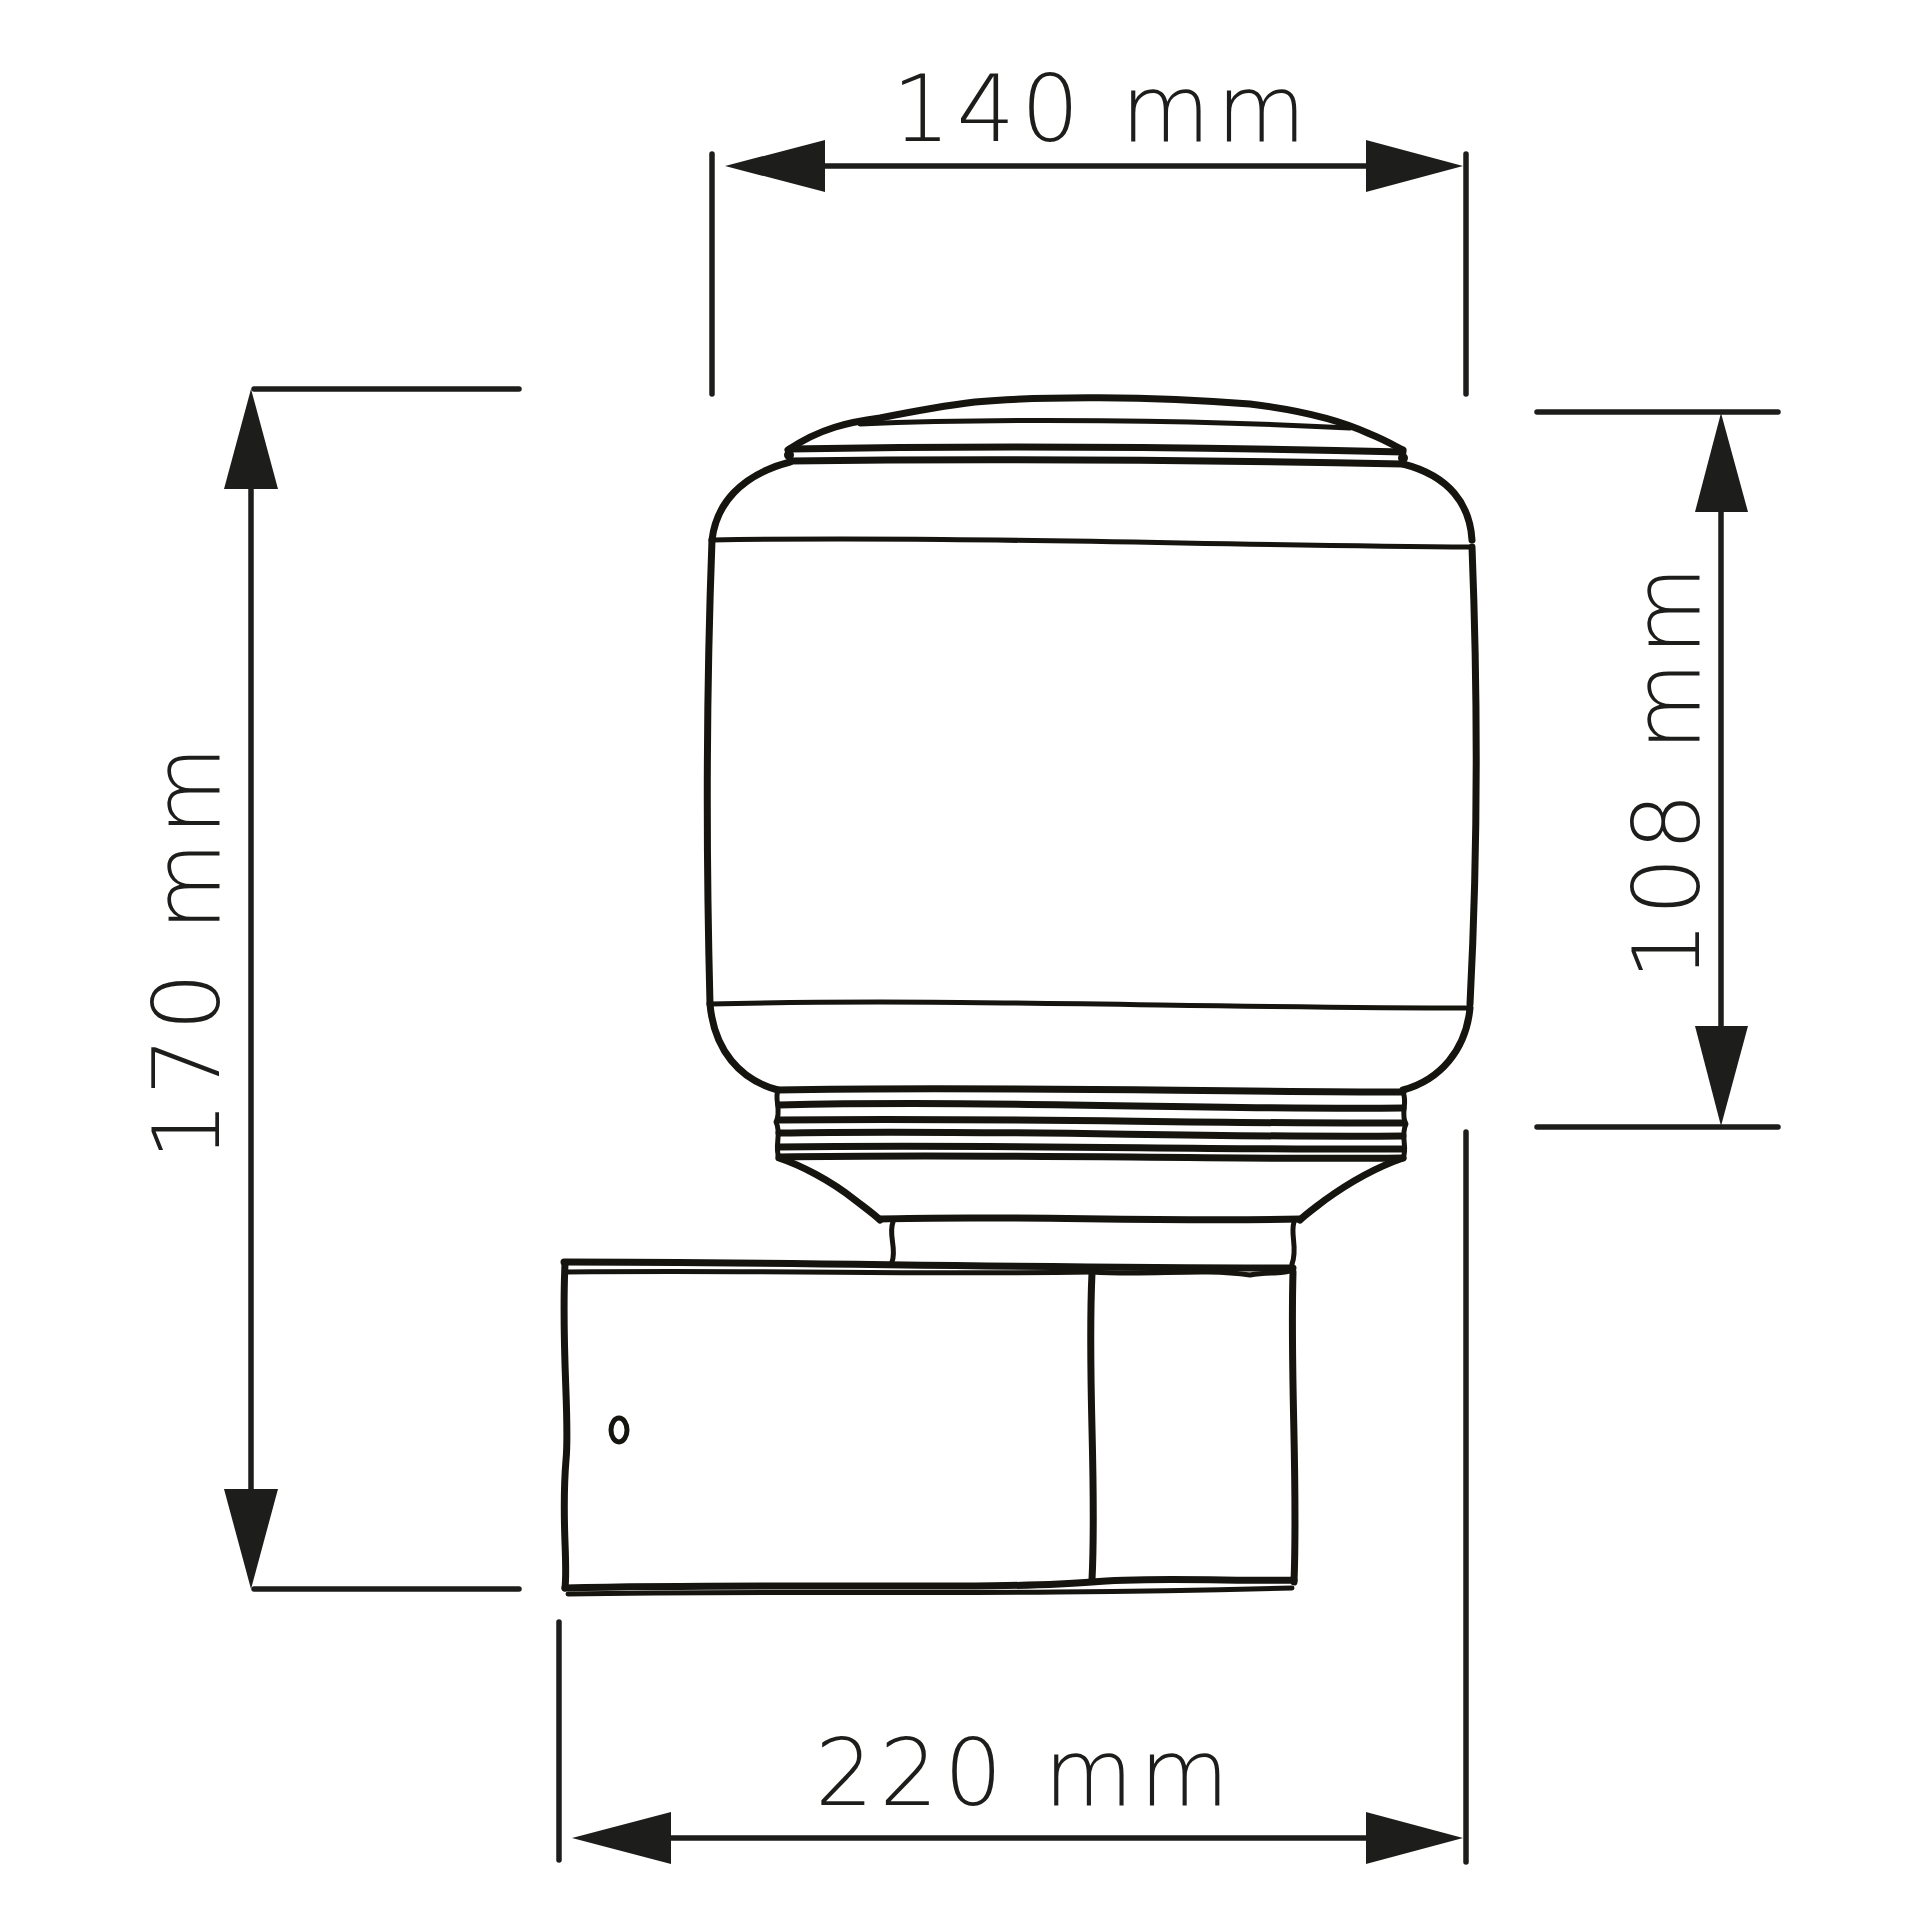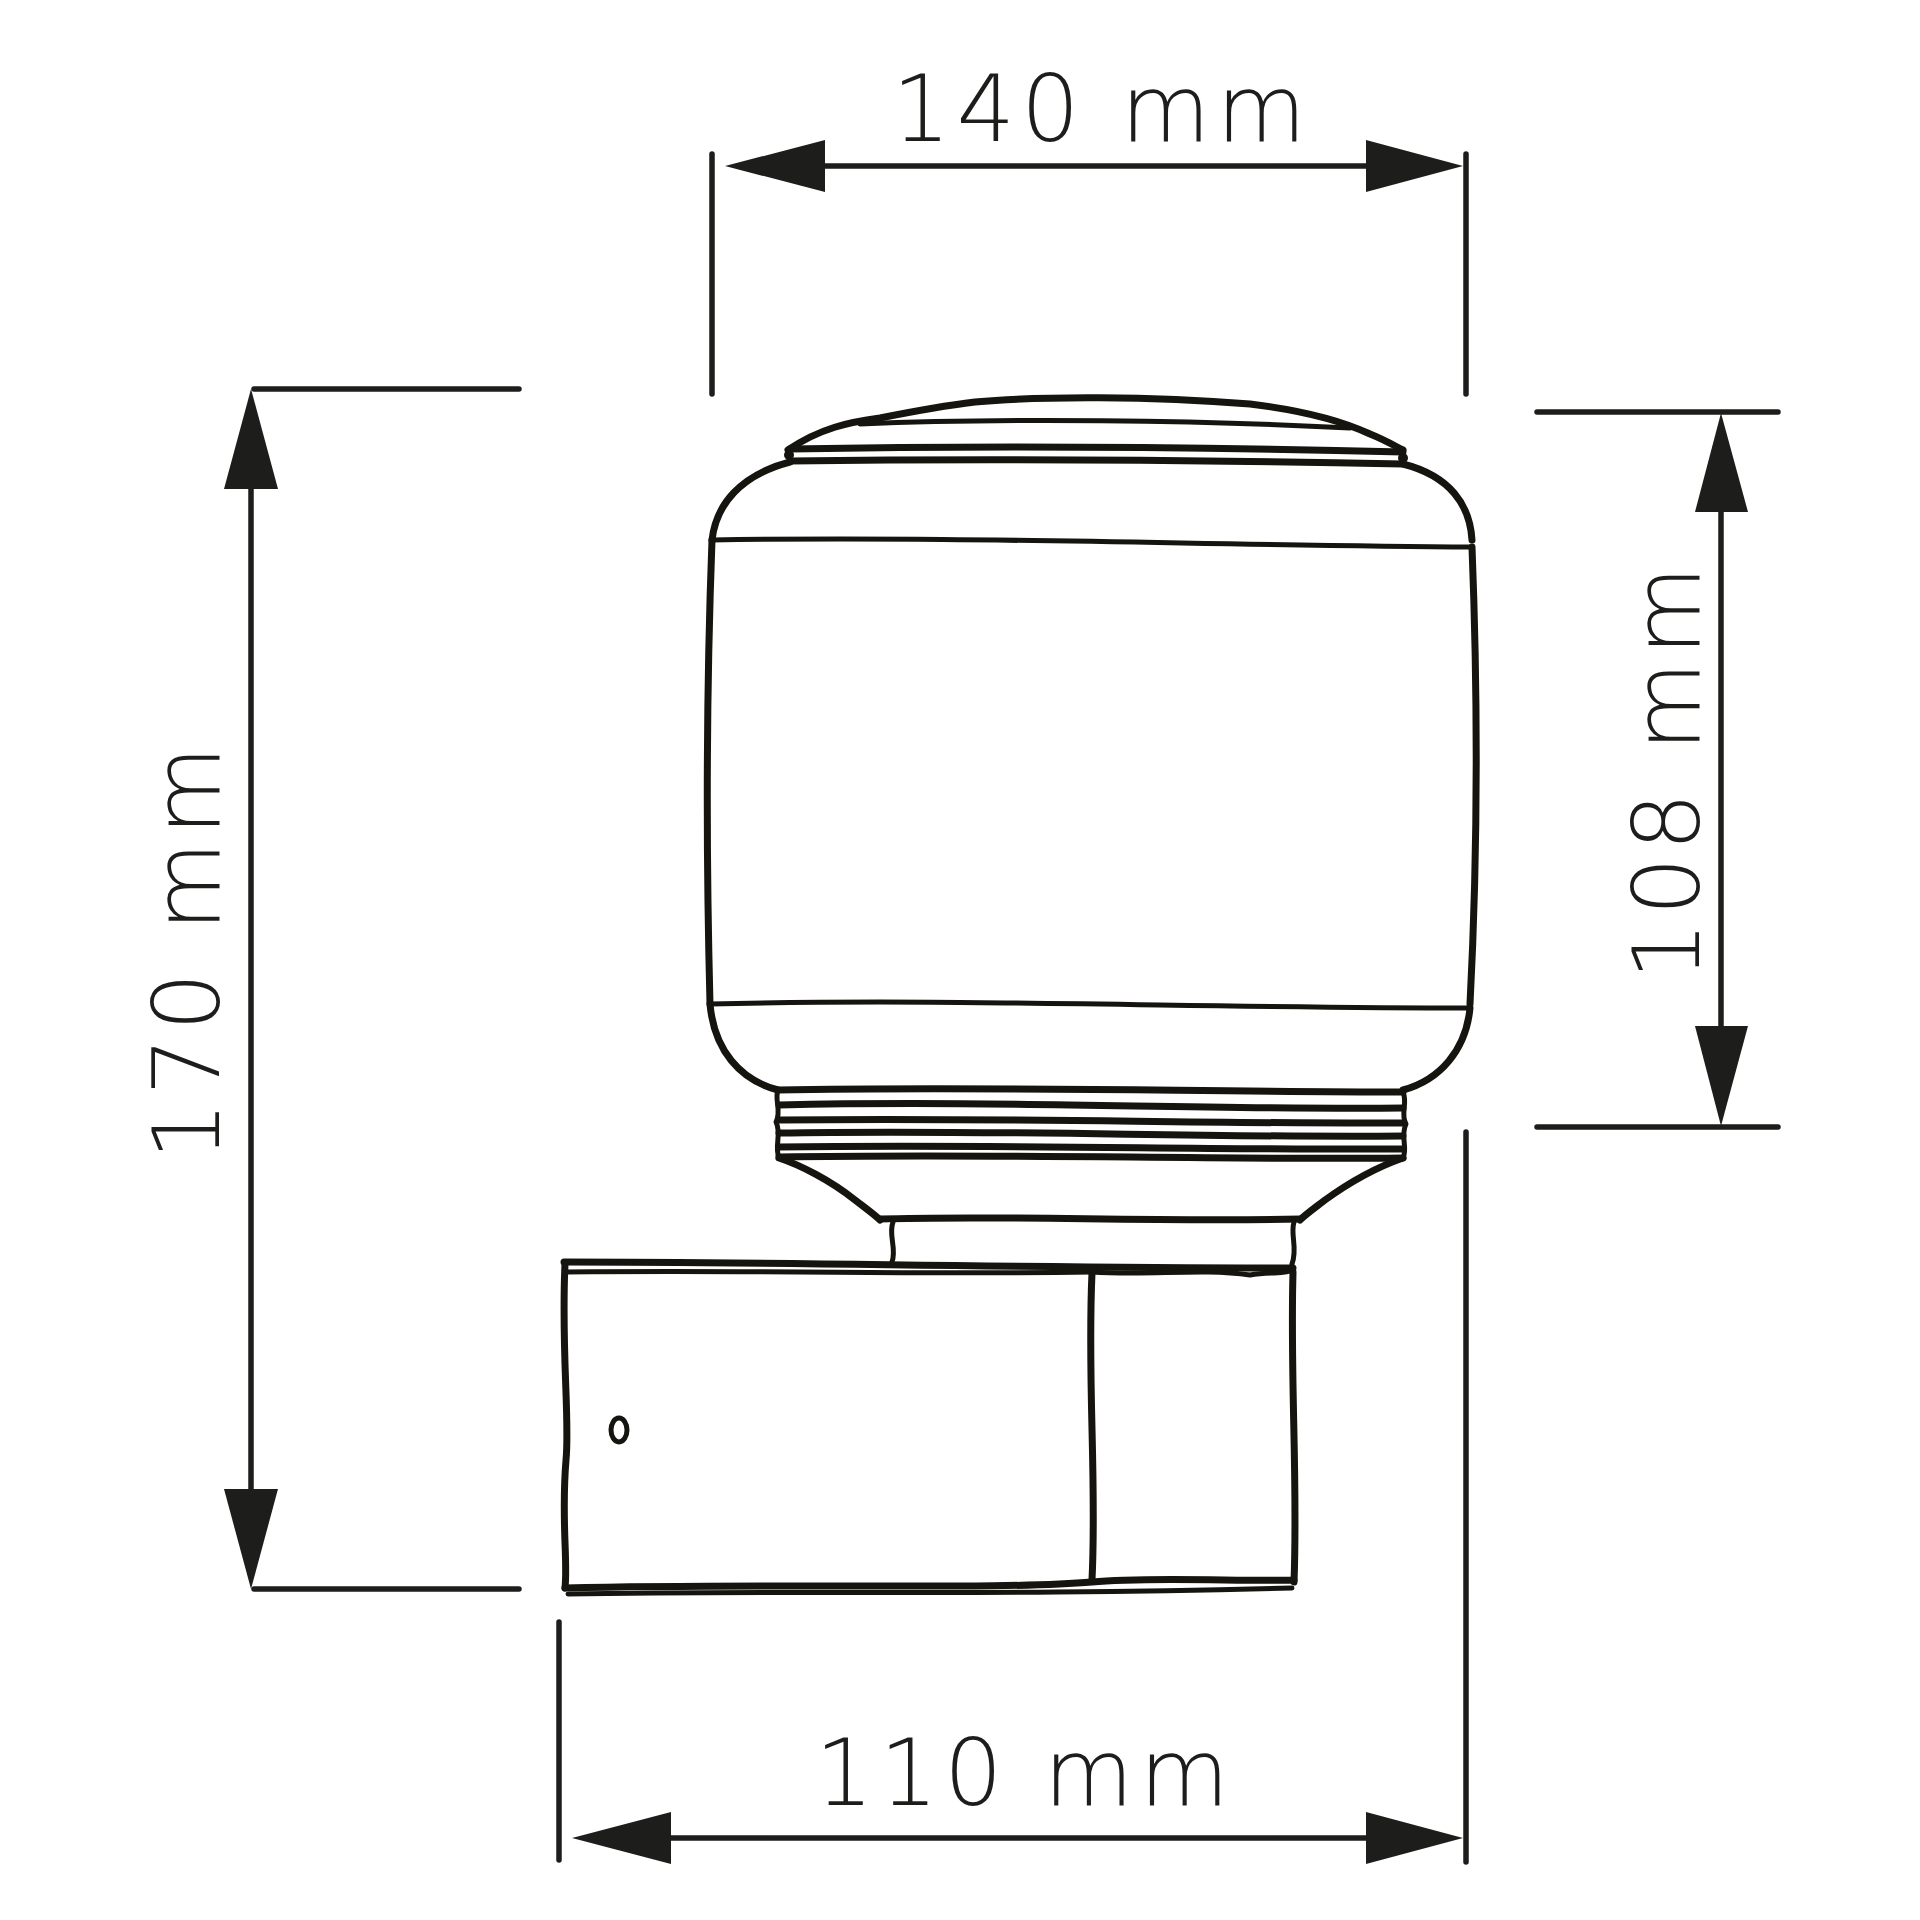--- a/index.html
+++ b/index.html
@@ -165,15 +165,15 @@
     <path class="body-stroke-heavy" d="M 565 1264 C 561 1350, 570 1420, 566 1460 C 561 1520, 568 1560, 565 1588"></path>
     <path class="body-stroke-heavy" d="M 1092 1273 C 1087 1380, 1097 1480, 1092 1580"></path>
     <path class="body-stroke-heavy" d="M 1293 1272 C 1290 1380, 1298 1480, 1294 1582"></path>
     <path class="body-stroke-heavy" d="M 565 1588 C 800 1583, 1000 1590, 1092 1582 C 1150 1576, 1250 1582, 1294 1580"></path>
     <path class="body-stroke" d="M 568 1594 C 800 1590, 1000 1596, 1292 1588"></path>
     <ellipse cx="619" cy="1430" rx="8" ry="12" fill="none" stroke="#15140f" stroke-width="5"></ellipse>
   </g>
 </svg>
 
 <div id="label-width-top" class="dim-label">140 mm</div>
-<div id="label-width-bottom" class="dim-label">110 mm</div>
+<div id="label-width-bottom" class="dim-label">220 mm</div>
 <div id="label-height-total" class="dim-label">170 mm</div>
 <div id="label-height-shade" class="dim-label">108 mm</div>
 
 </body></html>

